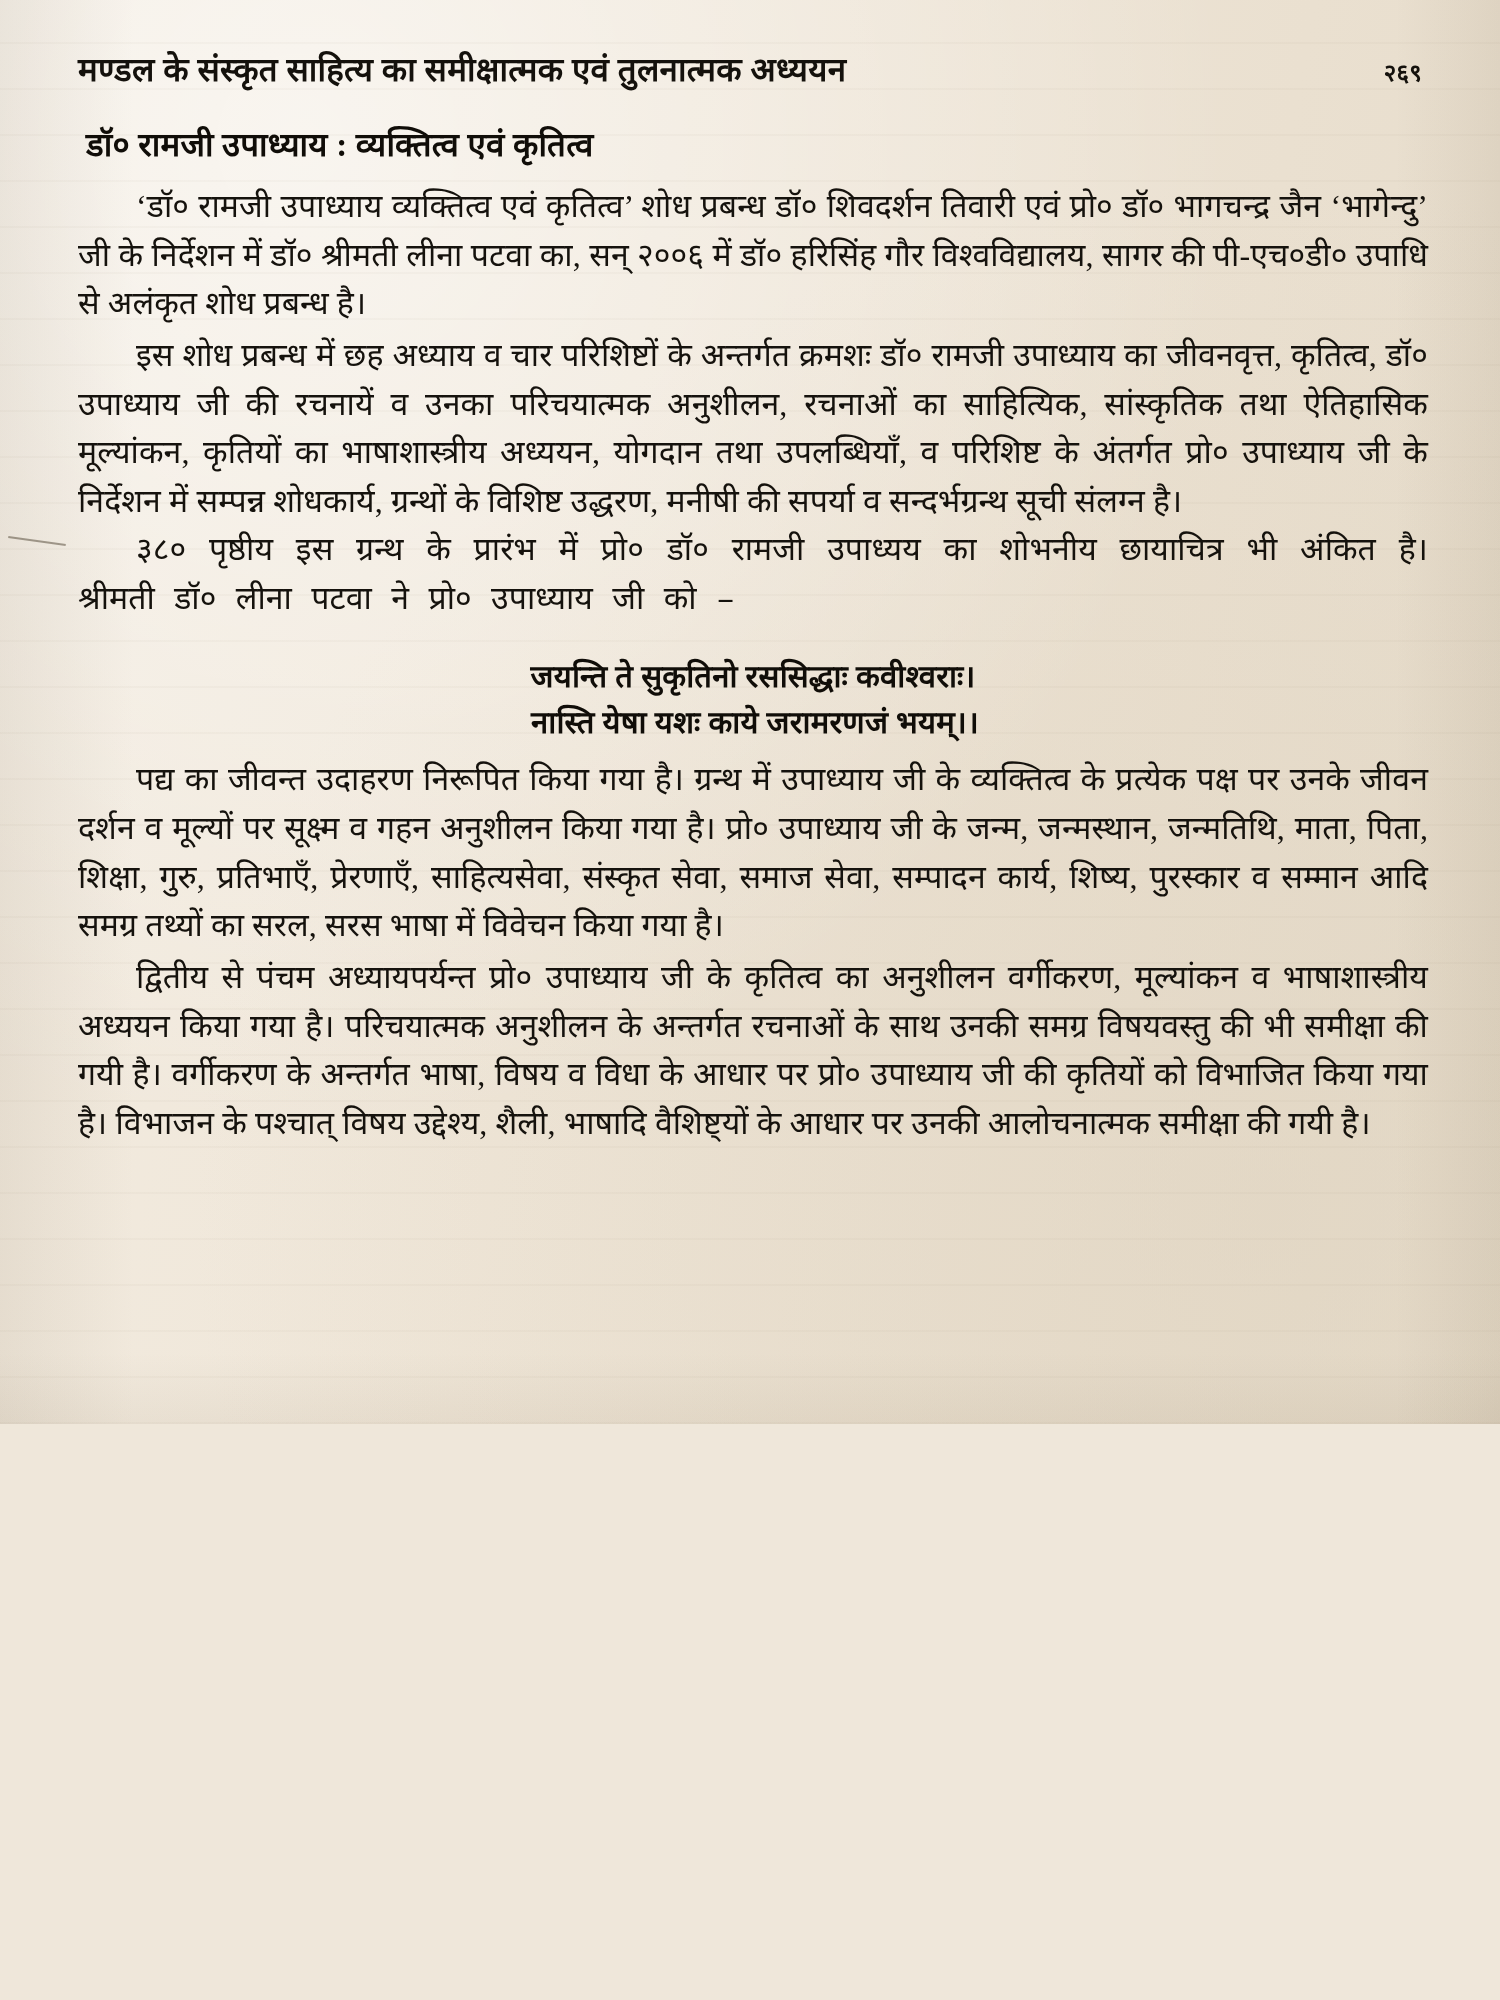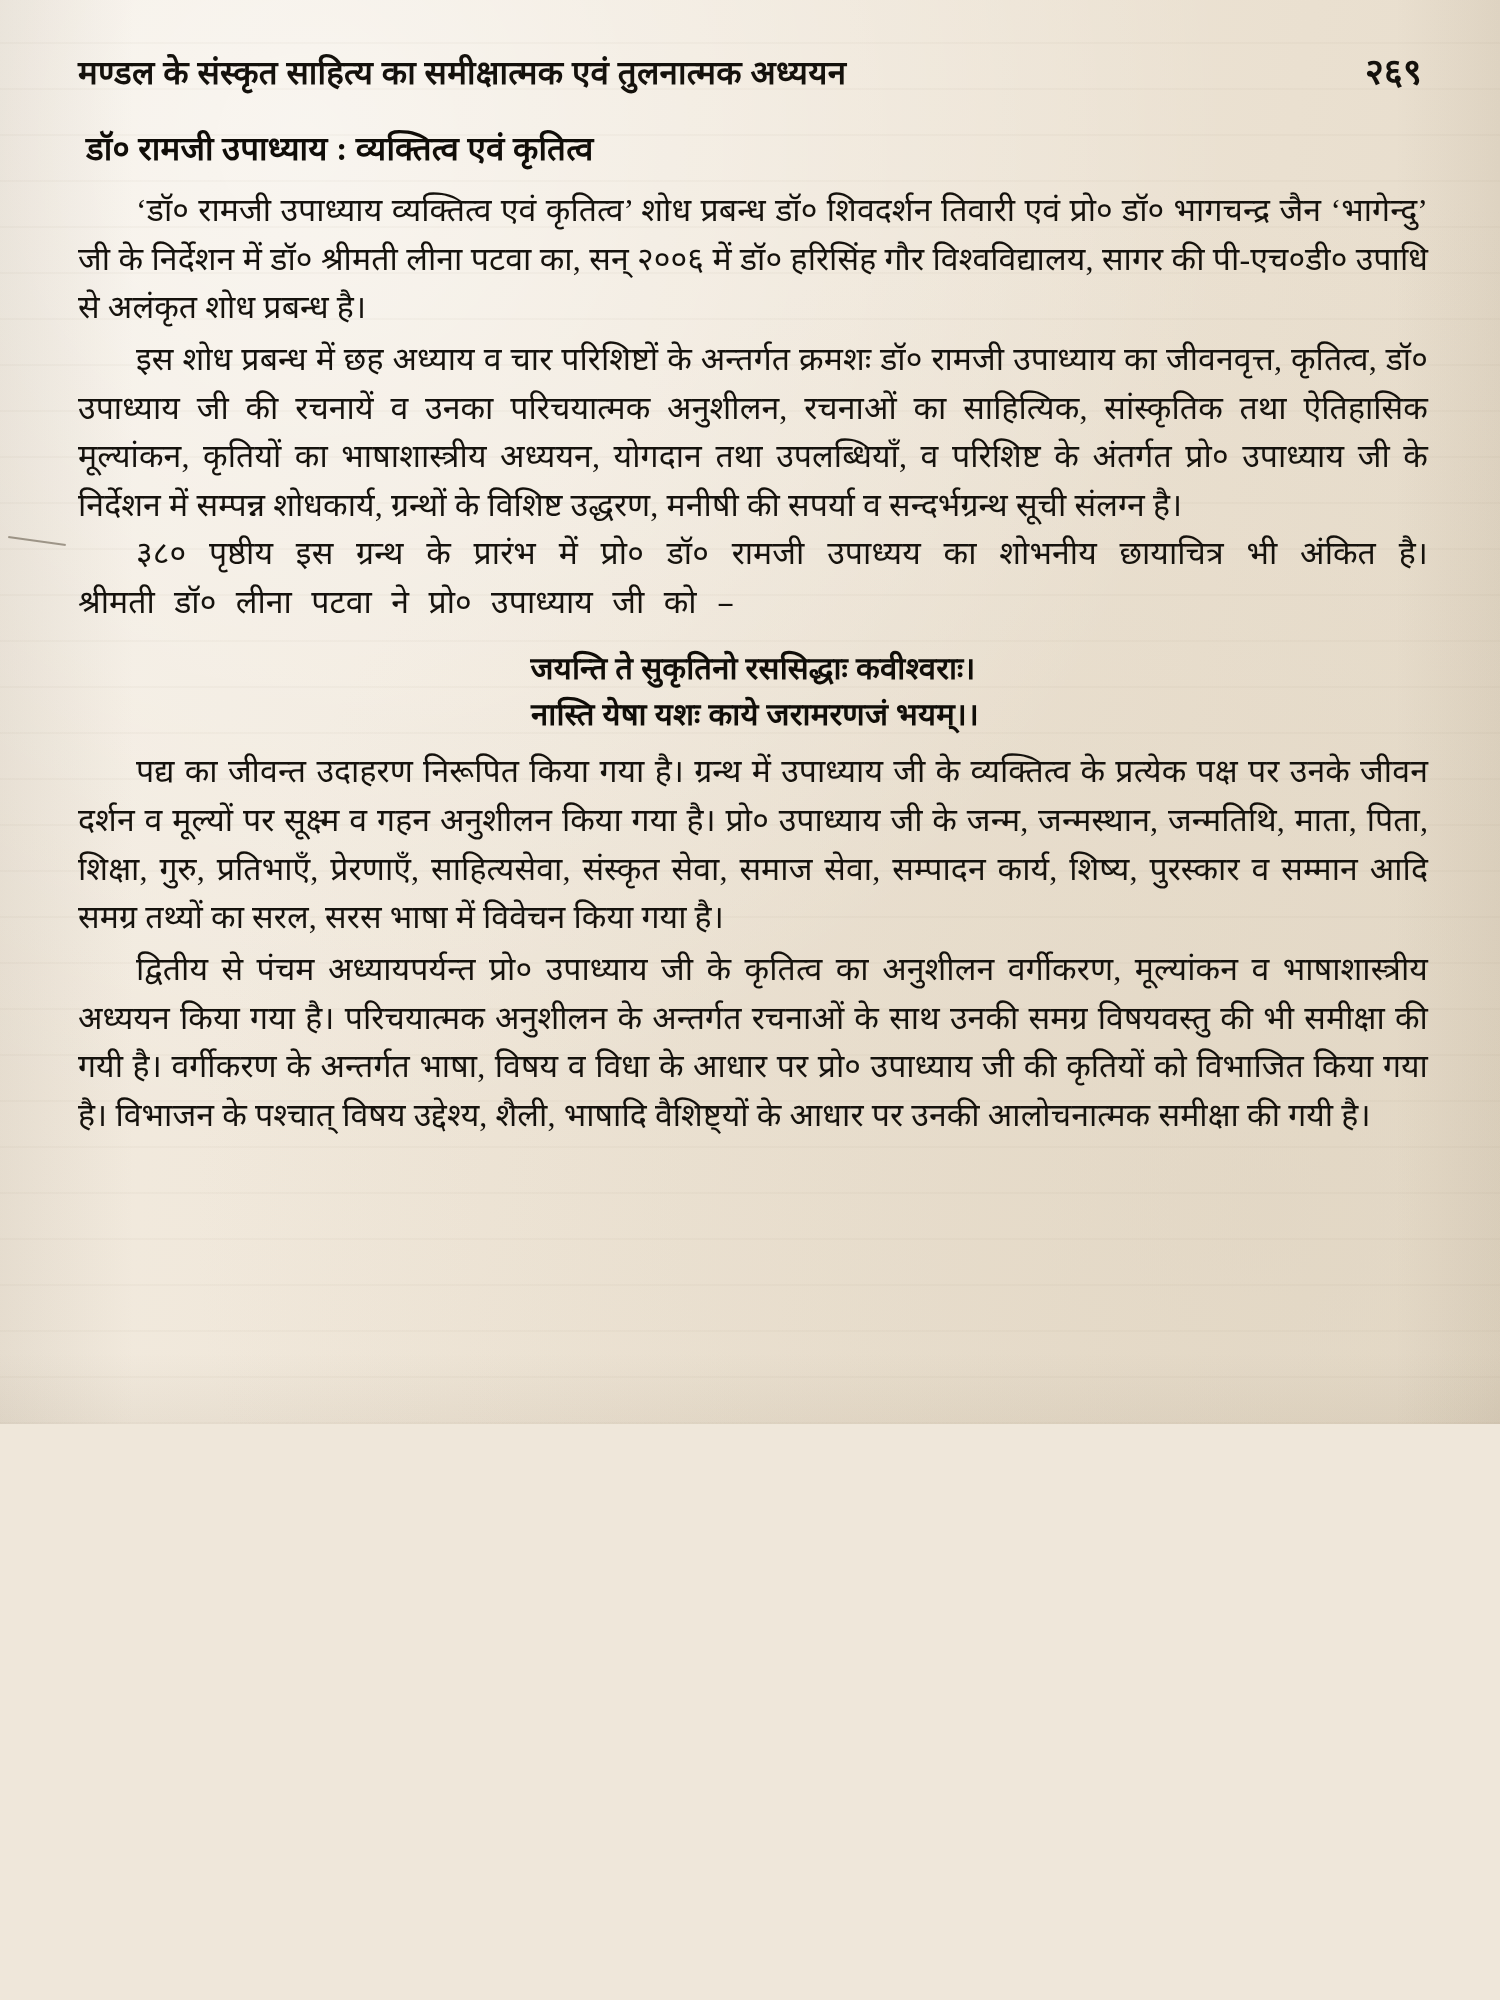--- a/index.html
+++ b/index.html
@@ -57,21 +57,21 @@
     font-weight: bold;
     font-size: 33px;
     letter-spacing: 0.3px;
     color: #14110c;
     margin: 0 0 30px 0;
   }
   .running-head .rh-title {
     white-space: nowrap;
   }
   .running-head .rh-page {
-    font-size: 36px;
+    font-size: 24px;
     padding-right: 6px;
   }
 
   .section-heading {
     font-size: 33px;
     font-weight: bold;
     color: #100d08;
     margin: 0 0 16px 8px;
     letter-spacing: 0.2px;
   }
@@ -90,21 +90,21 @@
     margin-bottom: 9px;
     font-family: Liberation Mono, monospace;
   }
 
   .verse {
     text-align: center;
     font-weight: bold;
     font-size: 31px;
     color: #100d08;
     line-height: 1.48;
-    margin: 16px 0 10px 0;
+    margin: 28px 0 10px 0;
     letter-spacing: 0.2px;
   }
   .verse div {
     white-space: nowrap;
   }
   .verse .verse-line-2 {
     padding-left: 4px;
   }
 
   

